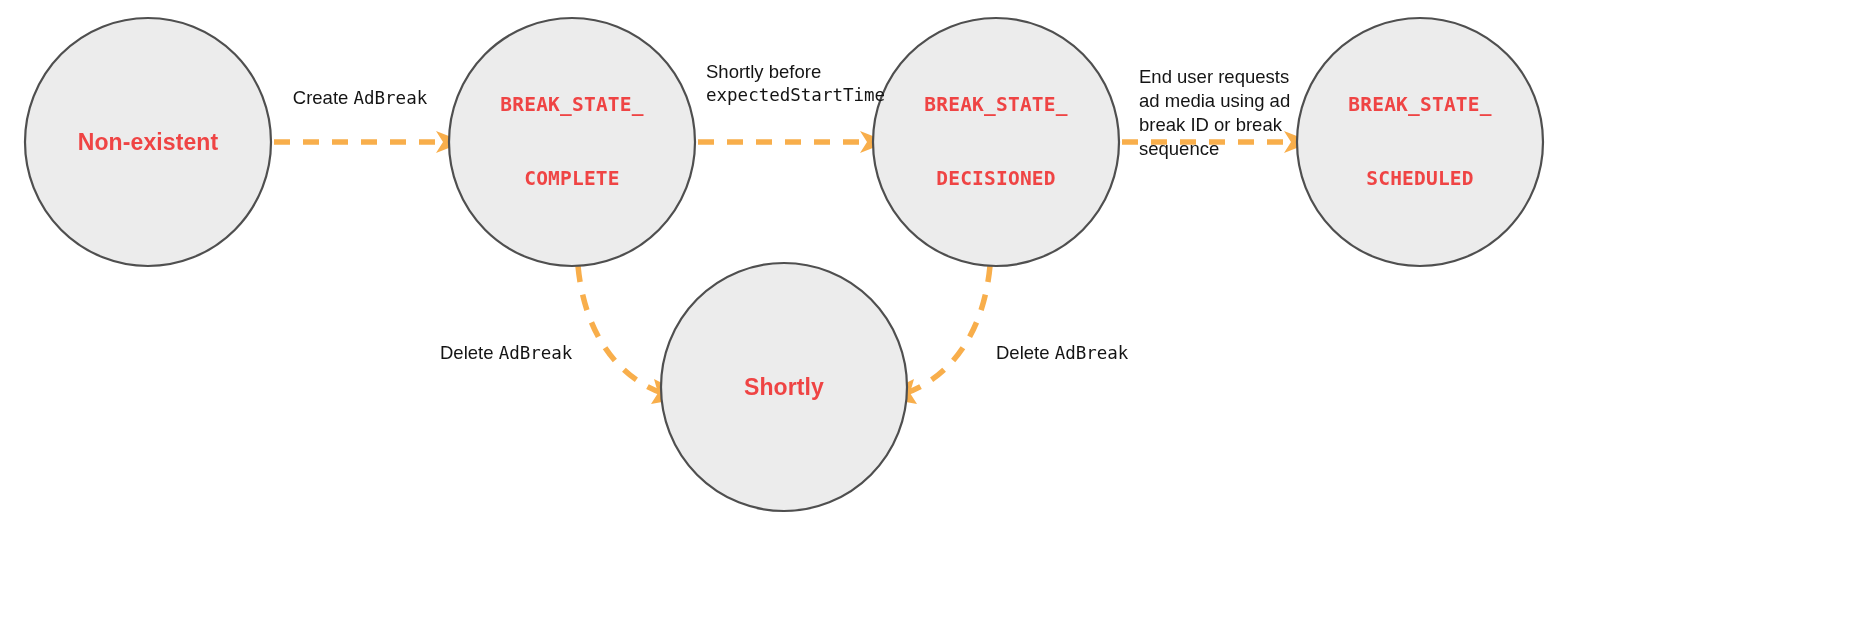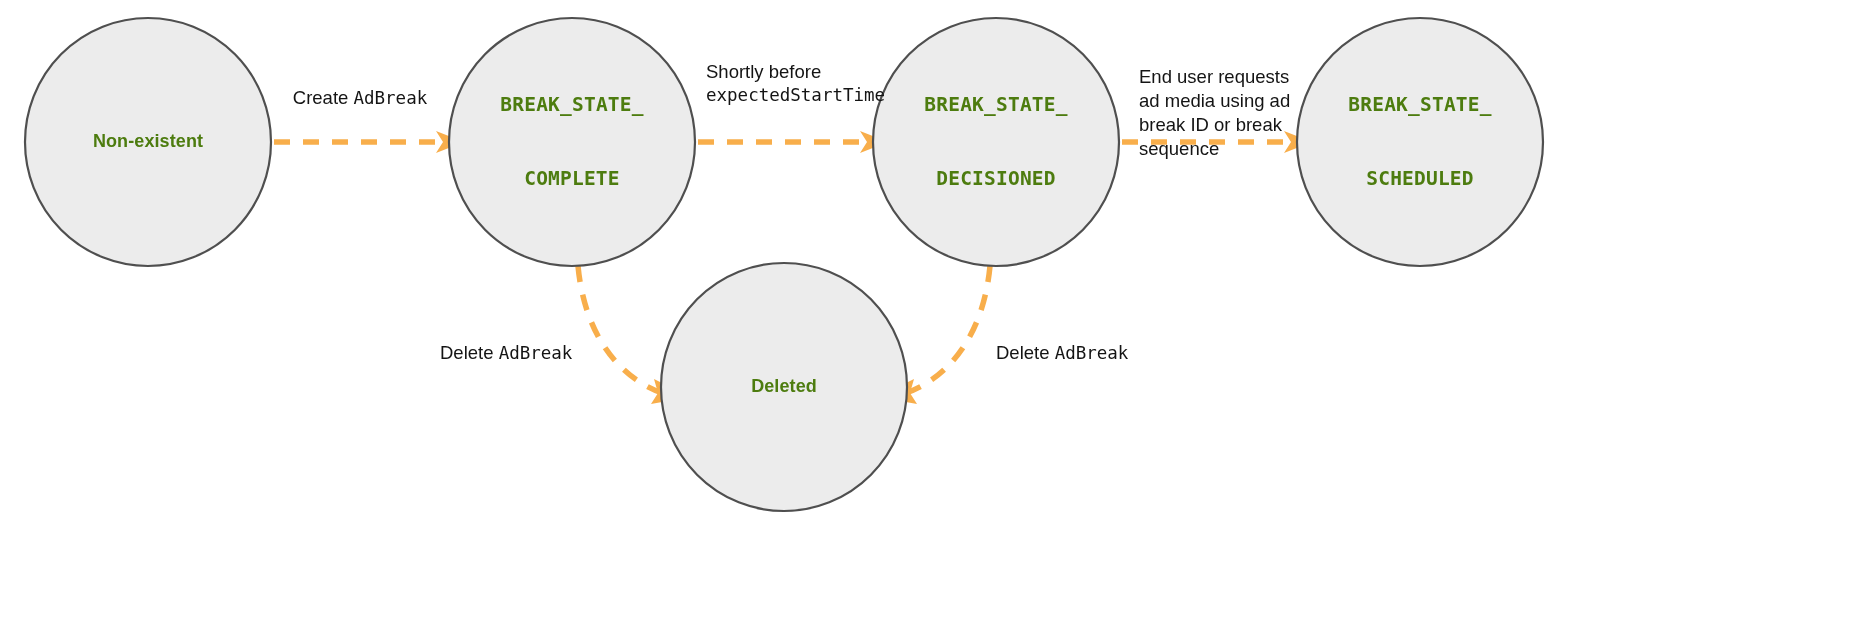--- a/index.html
+++ b/index.html
@@ -37,30 +37,30 @@
     stroke-width: 5.5;
     stroke-dasharray: 16 13;
     stroke-linecap: butt;
   }
   .arrow-head {
     fill: #f8ae4b;
   }
   .node-label {
     position: absolute;
     text-align: center;
-    color: #4d7c0f;
+    color: #ef4444;
     line-height: 1.26;
     pointer-events: none;
     transform: translate(-50%, -50%);
     white-space: pre;
   }
   .node-label.plain {
     font-family: "Liberation Sans", sans-serif;
     font-weight: bold;
-    font-size: 18px;
+    font-size: 23px;
     letter-spacing: 0.1px;
   }
   .node-label.mono {
     font-family: "DejaVu Sans Mono", monospace;
     font-weight: bold;
     font-size: 19.5px;
     letter-spacing: 0.2px;
   }
   .edge-label {
     position: absolute;
@@ -142,21 +142,21 @@
     <div>BREAK_STATE_</div>
     <div>DECISIONED</div>
   </div>
 
   <div class="node-label mono" style="left:1420px; top:142px;">
     <div>BREAK_STATE_</div>
     <div>SCHEDULED</div>
   </div>
 
   <div class="node-label plain" style="left:784px; top:387px;">
-    <div>Deleted</div>
+    <div>Shortly</div>
   </div>
 
   <div class="edge-label centered" style="left:360px; top:86px;">
     <span class="sans">Create </span><span class="code">AdBreak</span>
   </div>
 
   <div class="edge-label left" style="left:706px; top:60px;">
     <div class="sans">Shortly before</div>
     <div class="code">expectedStartTime</div>
   </div>

